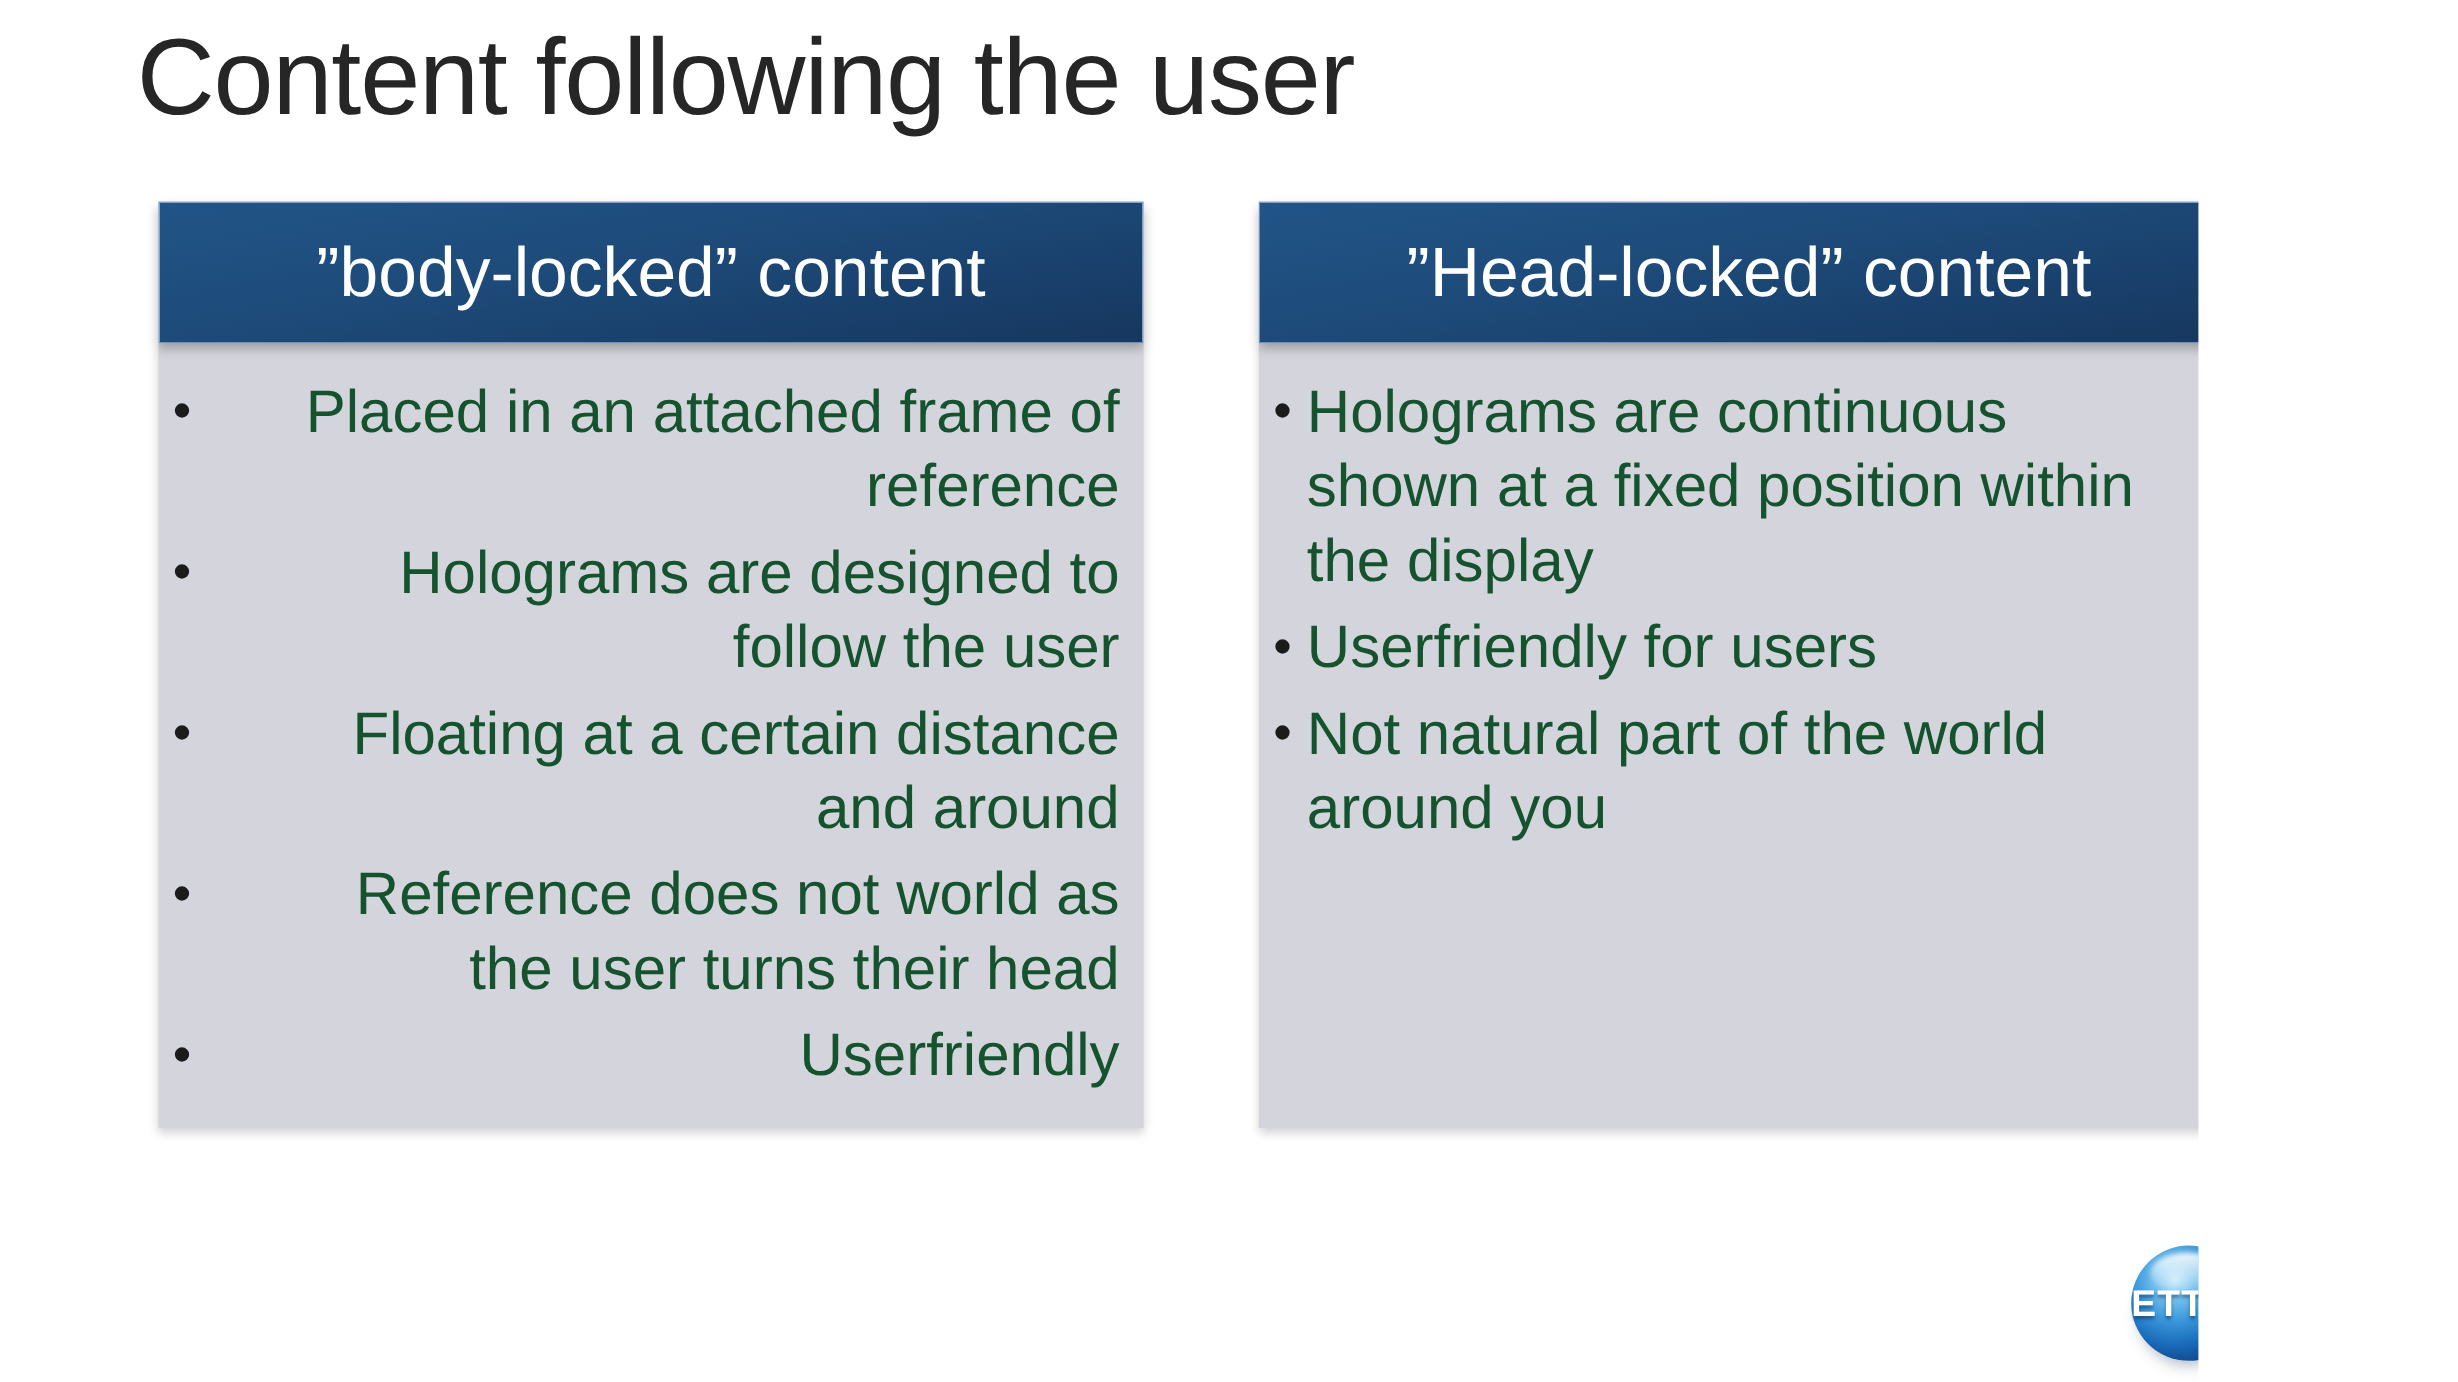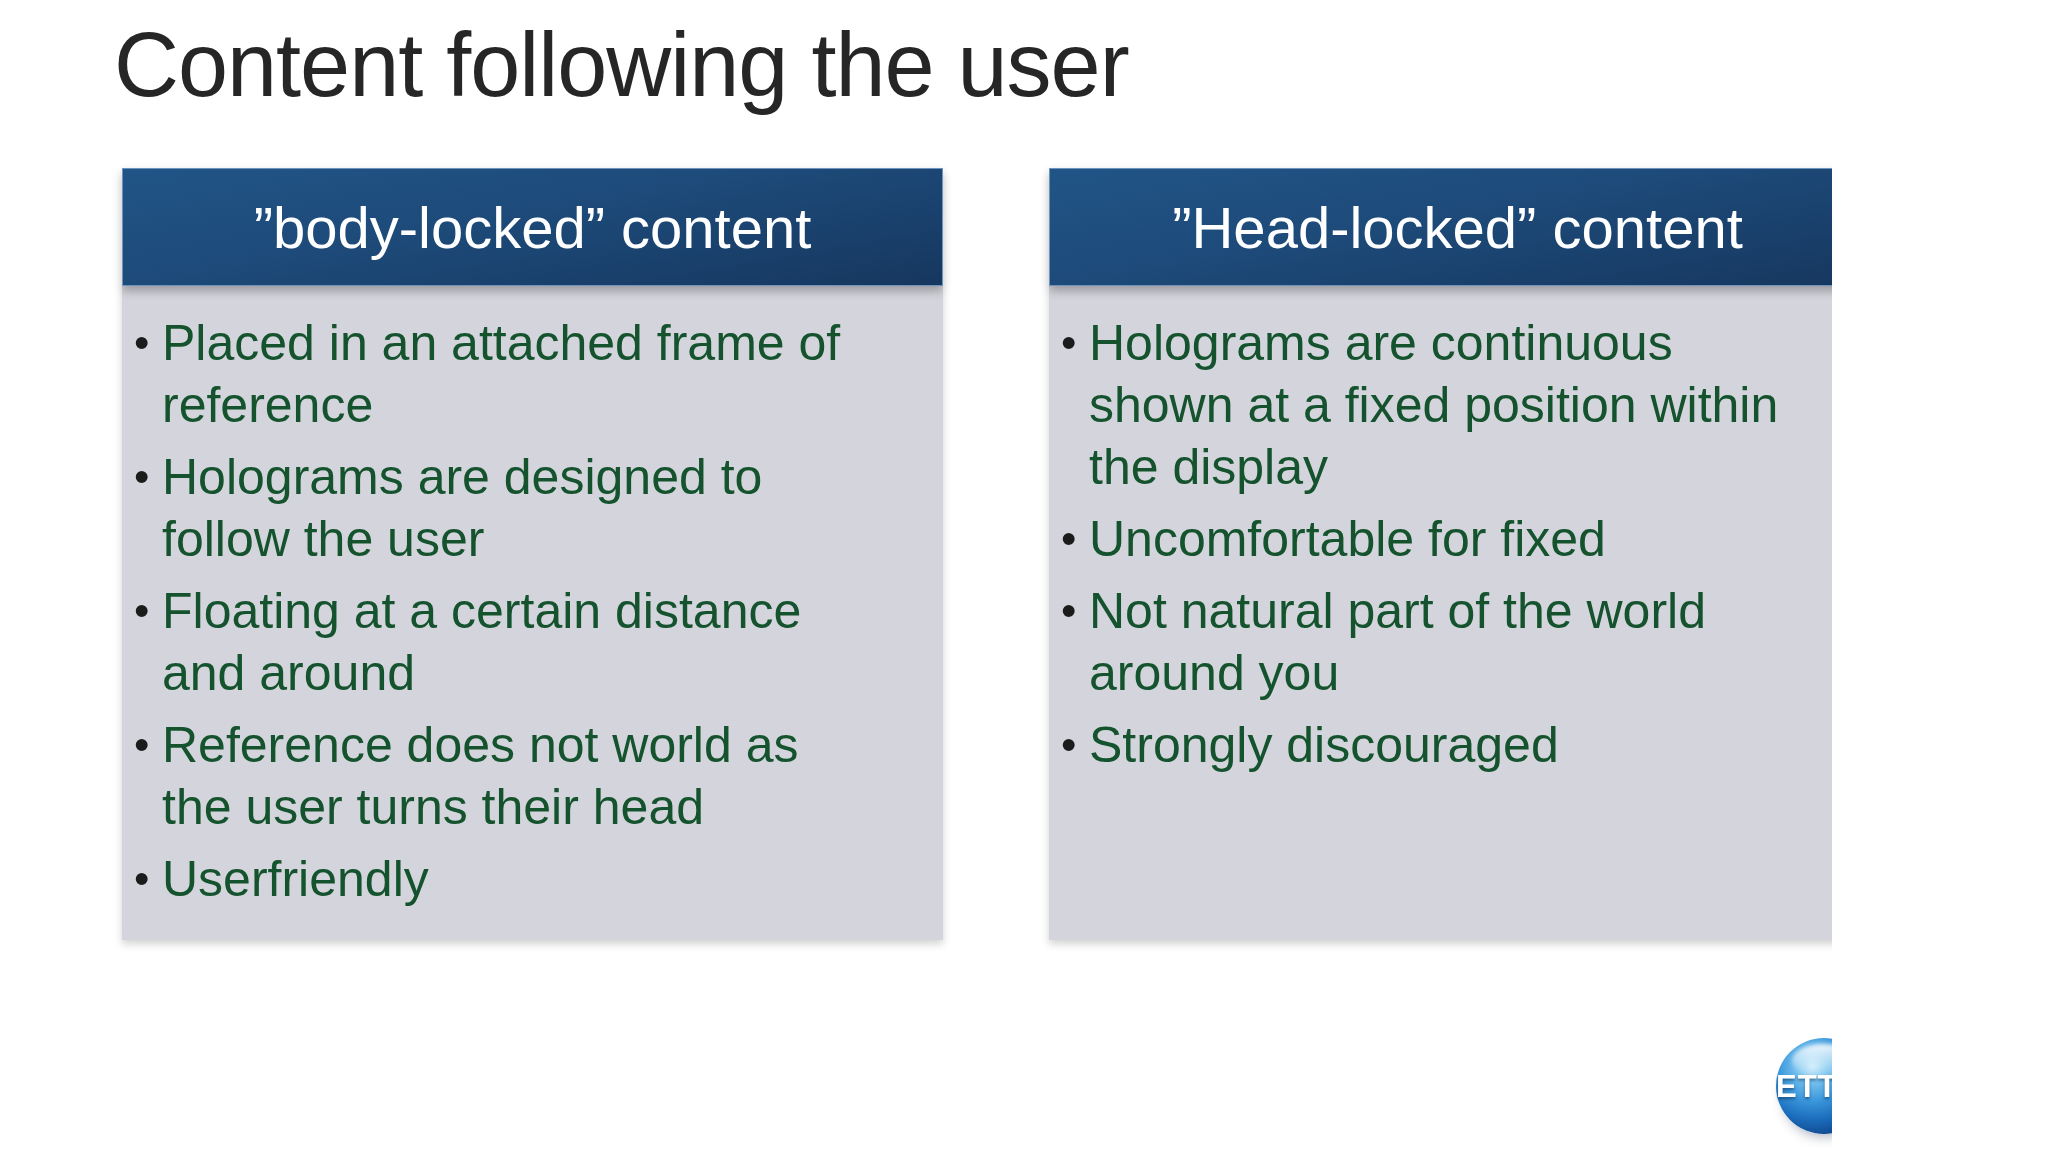--- a/index.html
+++ b/index.html
@@ -16,21 +16,21 @@
     left: 114px;
     top: 14px;
     margin: 0;
     font-size: 90px;
     font-weight: 300;
     letter-spacing: -1px;
     color: #262626;
     white-space: nowrap;
   }
   .panel { position: absolute; top: 168px; }
-  .panel-left  { left: 122px;  width: 821px; }
+  .panel-left  { left: 132px;  width: 821px; text-align: right; }
   .panel-right { left: 1049px; width: 817px; }
   .panel-header {
     height: 118px;
     background: linear-gradient(170deg, #215587 0%, #1d4a79 45%, #16375f 100%);
     border: 1px solid #6e93bd;
     box-sizing: border-box;
     box-shadow: 0 5px 9px rgba(0,0,0,0.28);
     display: flex;
     align-items: center;
     justify-content: center;
@@ -145,24 +145,23 @@
 
   <section class="panel panel-right">
     <header class="panel-header">
       <span>”Head-locked” content</span>
     </header>
     <div class="panel-body">
       <ul class="bullets">
         <li>Holograms are continuous
 shown at a fixed position within
 the display</li>
-        <li>Uncomfortable for fixed</li>
+        <li>Userfriendly for users</li>
         <li>Not natural part of the world
 around you</li>
-        <li>Strongly discouraged</li>
       </ul>
     </div>
   </section>
 
   <div class="logo">
     <div class="logo-sphere">
       <span class="logo-monogram">ETTU</span>
     </div>
     <div class="logo-tagline">the art of sharing</div>
   </div>

